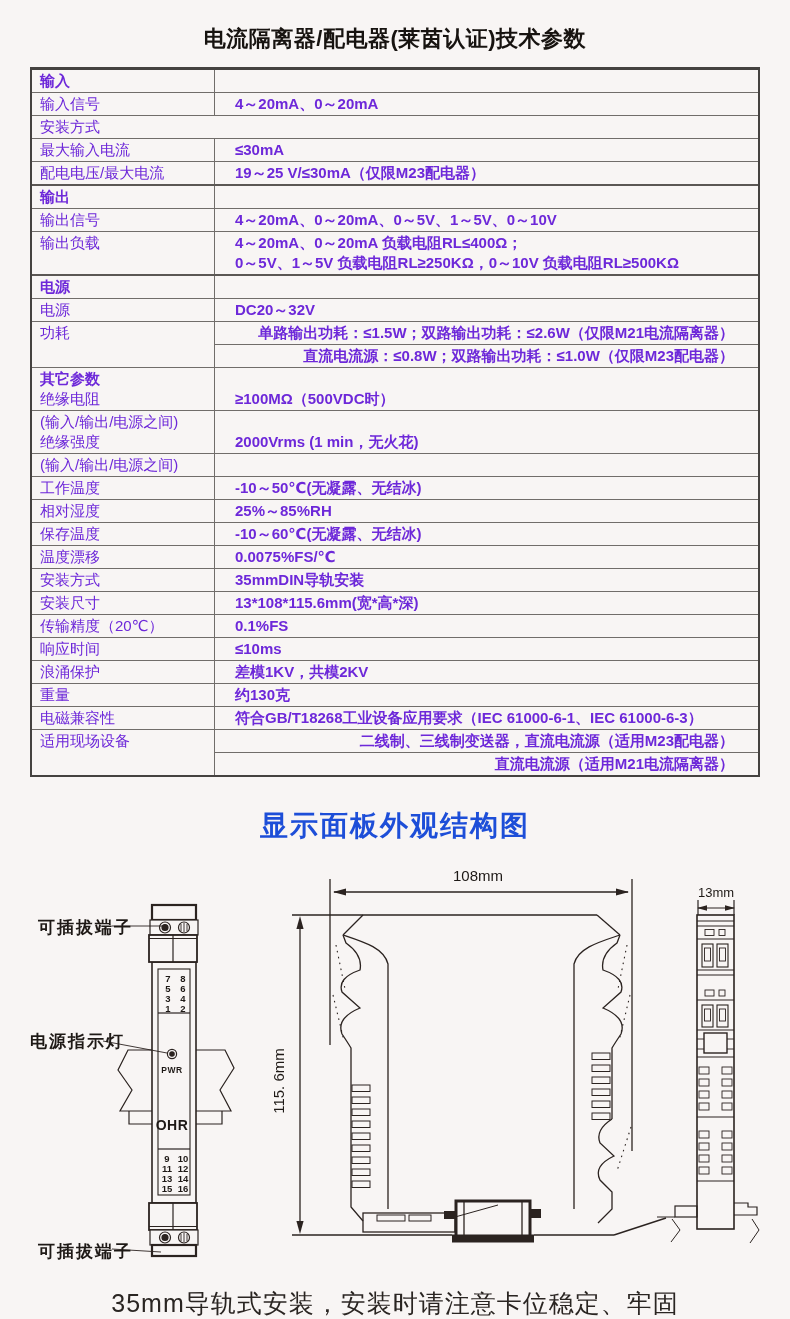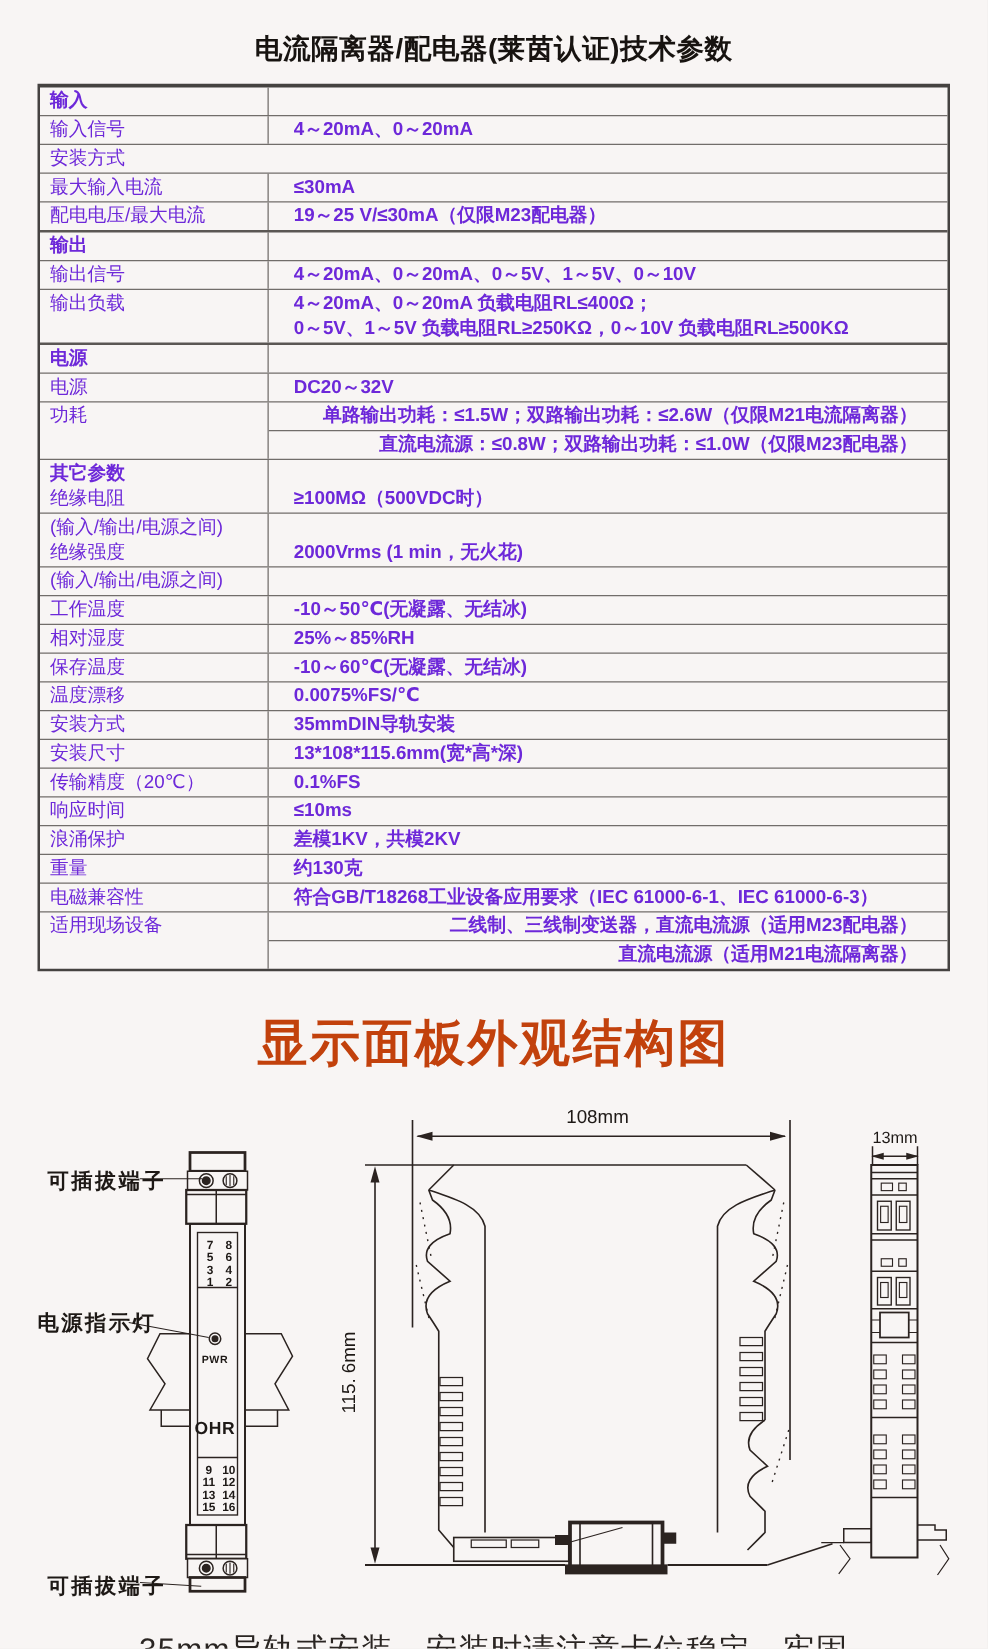--- a/index.html
+++ b/index.html
@@ -24,21 +24,21 @@
   .spec-label{width:182px; flex:0 0 182px; padding:1px 4px 1px 8px; box-sizing:border-box;}
   .spec-value{flex:1; border-left:1px solid #716d6a; padding:1px 6px 1px 20px; box-sizing:border-box;font-weight:bold;}
   .spec-value.vend{display:flex; align-items:flex-end;}
   .spec-value.rows{padding:0;}
   .spec-value .vrow{padding:1px 24px 1px 20px;text-align:right;}
   .spec-value .vrow + .vrow{border-top:1px solid #716d6a;}
   .b{font-weight:bold;}
   
   .section-title{
     margin:30px 0 10px 0; text-align:center;
-    font-size:40px; font-weight:bold; color:#c2410c; letter-spacing:2px;font-family:Liberation Serif, serif;
+    font-size:28px; font-weight:bold; color:#1d4ed8; letter-spacing:2px;font-family:Liberation Serif, serif;
   }
   .diagram-wrap{width:790px; height:420px; position:relative;}
   svg text{fill:#1e1916;}
   .cn-label{font-size:17px; font-weight:bold; letter-spacing:2px;}
   .dim-label{font-size:15px;}
   .tnum{font-size:9.5px; font-weight:bold;}
   .pwr{font-size:8.5px; font-weight:bold; letter-spacing:.5px;}
   .brand{font-size:14px; font-weight:900; letter-spacing:.5px;}
   
   .footer{margin-top:8px; text-align:center; font-size:25px; line-height:41px;

